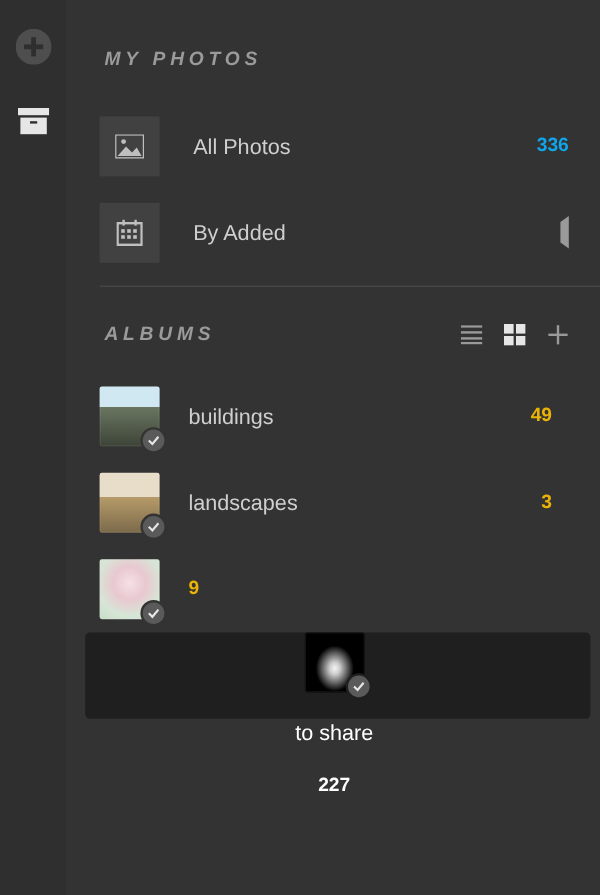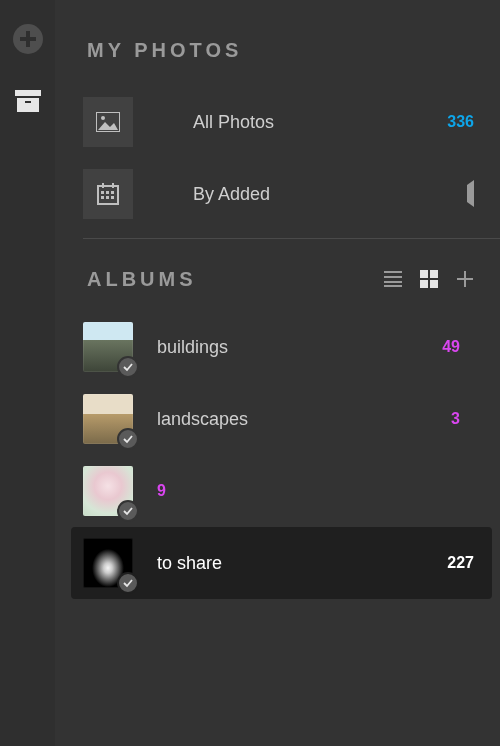--- a/index.html
+++ b/index.html
@@ -33,24 +33,25 @@
     padding-top: 36px;
   }
   .section-header {
     display: flex;
     align-items: center;
     justify-content: space-between;
     padding: 0 26px 0 32px;
     height: 28px;
   }
   .section-title {
-    font-size: 20px;
+    font-size: 16px;
     letter-spacing: 4px;
     color: #9a9a9a;
     font-weight: 600;
+    font-style: italic;
   }
   .header-actions {
     display: flex;
     align-items: center;
     gap: 18px;
   }
   .myphotos-list {
     margin-top: 22px;
   }
   .row {
@@ -67,21 +68,20 @@
     background: #414141;
     display: flex;
     align-items: center;
     justify-content: center;
     flex-shrink: 0;
   }
   .row-label {
     flex: 1;
     font-size: 18px;
     color: #cfcfcf;
-    margin-left: 32px;
   }
   .row-meta {
     font-size: 16px;
     color: #0ea5e9;
     font-weight: 600;
     min-width: 20px;
     text-align: right;
   }
   .tri-left {
     width: 0;
@@ -105,20 +105,21 @@
     padding: 0 40px 0 28px;
     gap: 24px;
     position: relative;
     cursor: default;
   }
   .album-row.selected {
     background: #1f1f1f;
     border-radius: 4px;
     margin: 0 8px 0 16px;
     padding: 0 18px 0 12px;
+    flex-direction: column;
   }
   .album-row.selected .album-label {
     color: #ffffff;
     font-weight: 500;
   }
   .album-row.selected .album-meta {
     color: #ffffff;
     font-weight: 700;
   }
   .thumb-wrap {
@@ -147,21 +148,21 @@
     justify-content: center;
   }
   .album-row.selected .badge { border-color: #1f1f1f; }
   .album-label {
     flex: 1;
     font-size: 18px;
     color: #cfcfcf;
   }
   .album-meta {
     font-size: 16px;
-    color: #d946ef;
+    color: #eab308;
     font-weight: 600;
   }
   svg { display: block; }
 </style>
 </head>
 <body>
 
 <div class="app">
 
   <div class="rail">

